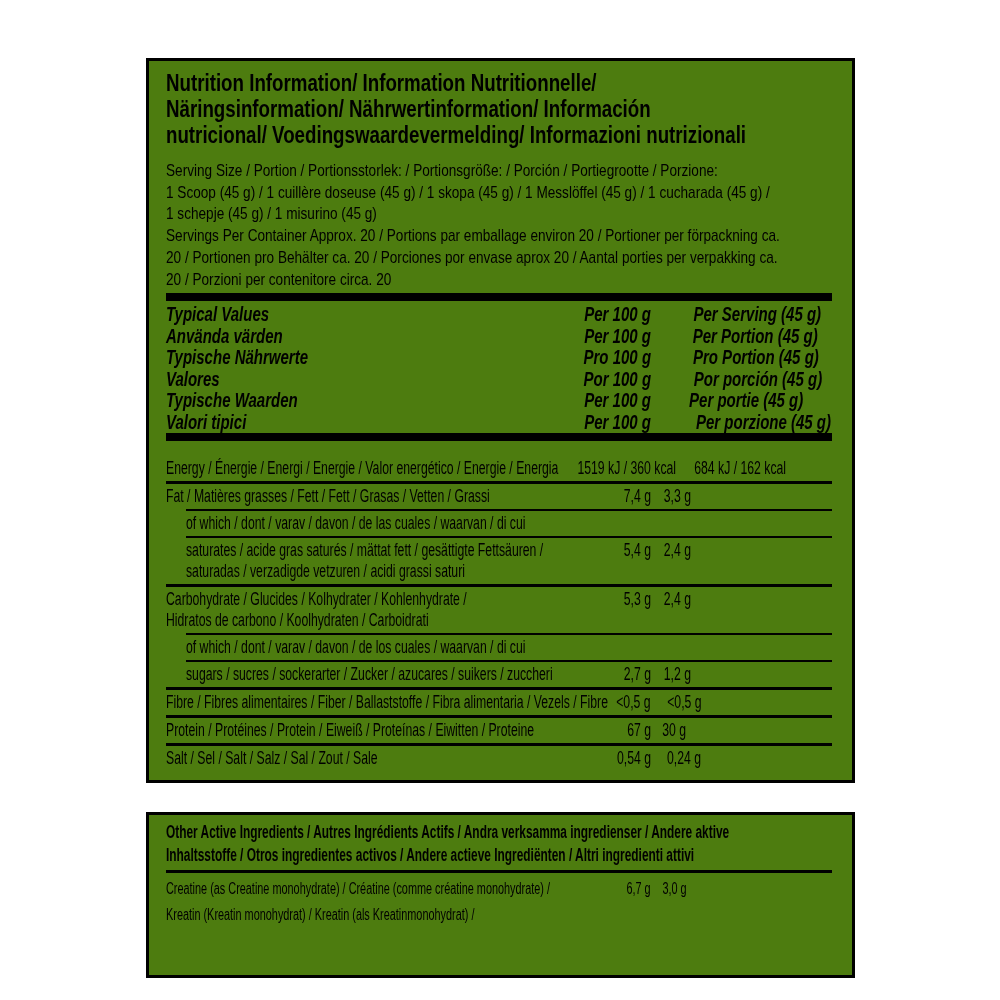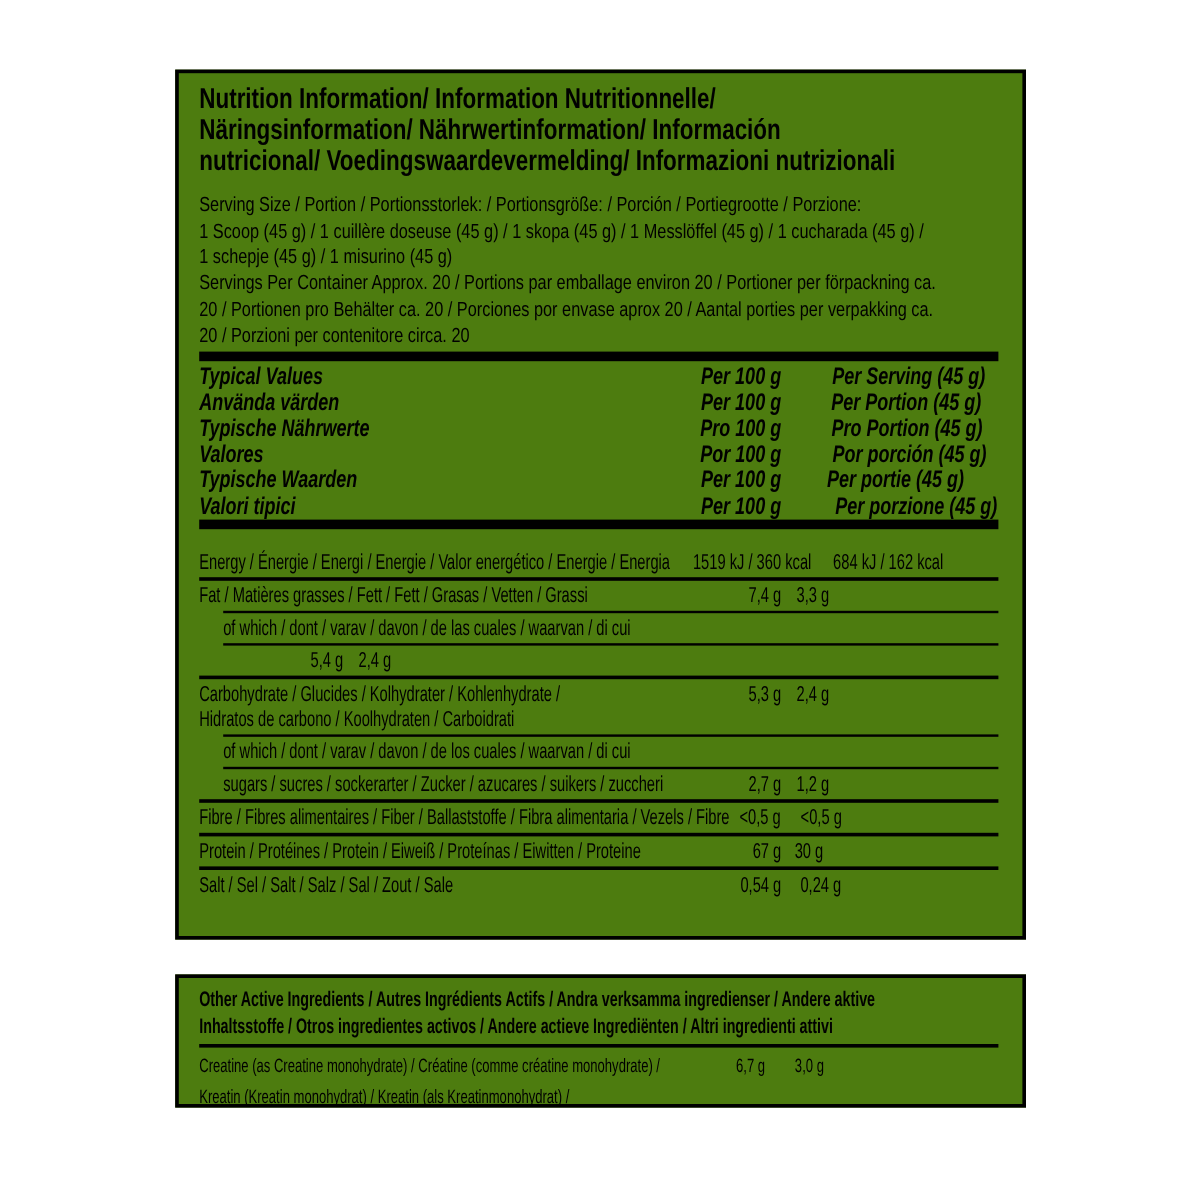--- a/index.html
+++ b/index.html
@@ -1,21 +1,21 @@
 <!DOCTYPE html>
 <html><head>
 <meta charset="utf-8">
 <style>
   html,body{margin:0;padding:0;background:#ffffff;}
   .page{position:relative;width:1000px;height:1000px;background:#ffffff;
         font-family:"Liberation Sans",sans-serif;color:#000;}
   .panel{box-sizing:border-box;border:3px solid #000;background:#4d7c0f;
          margin-left:146px;width:709px;padding:0 20px 0 17px;overflow:hidden;}
   .panel-main{margin-top:58px;height:725px;padding-top:9px;}
-  .panel-other{margin-top:29px;height:111px;padding-top:6px;}
+  .panel-other{margin-top:29px;height:166px;padding-top:6px;}
 
   
   .cx{display:inline-block;white-space:nowrap;transform:scaleX(0.68);transform-origin:0 50%;}
   .cxr{display:inline-block;white-space:nowrap;transform:scaleX(0.68);transform-origin:100% 50%;}
 
   .title{font-size:24px;font-weight:bold;line-height:26px;}
   .title .cx{transform:scaleX(0.78);}
   .serving{margin-top:12px;font-size:17px;line-height:21.7px;}
   .serving .cx{transform:scaleX(0.80);}
 
@@ -33,21 +33,21 @@
   .lbl{flex:1;min-width:0;}
   .lbl.ind{padding-left:20px;}
   .v1{width:120px;text-align:right;}
   .v2{width:181px;}
   .sep-full{height:3px;background:#000;}
   .sep-ind{height:2px;background:#000;margin-left:20px;}
 
   .oh{font-size:17.5px;font-weight:bold;line-height:23px;}
   .osep{height:3px;background:#000;margin-top:3px;}
   .otbl{margin-top:3px;font-size:16px;}
-  .otbl .trow{padding:0;line-height:26px;gap:13px;}
+  .otbl .trow{padding:0;line-height:26px;}
 </style>
 </head>
 <body>
 
 <div class="page">
 
   <div class="panel panel-main">
 
     <div class="title">
       <div><span class="cx">Nutrition Information/ Information Nutritionnelle/</span></div>
@@ -118,20 +118,24 @@
       <div class="sep-ind"></div>
 
       <div class="trow">
         <div class="lbl ind"><span class="cx">of which / dont / varav / davon / de las cuales / waarvan / di cui</span></div>
         <div class="v1"></div>
           <div class="v2"></div>
       </div>
       <div class="sep-ind"></div>
 
       <div class="trow">
+        <div class="lbl ind">
+          <div><span class="cx">saturates / acide gras saturés / mättat fett / gesättigte Fettsäuren /</span></div>
+          <div><span class="cx">saturadas / verzadigde vetzuren / acidi grassi saturi</span></div>
+        </div>
         <div class="v1"><span class="cxr">5,4 g</span></div>
         <div class="v2"><span class="cxr">2,4 g</span></div>
       </div>
       <div class="sep-full"></div>
 
       <div class="trow">
         <div class="lbl">
           <div><span class="cx">Carbohydrate / Glucides / Kolhydrater / Kohlenhydrate /</span></div>
           <div><span class="cx">Hidratos de carbono / Koolhydraten / Carboidrati</span></div>
         </div>

